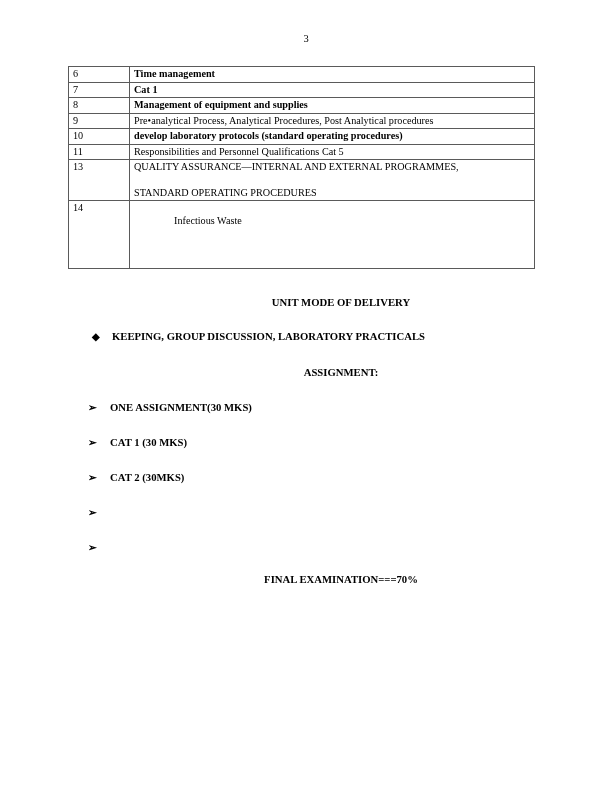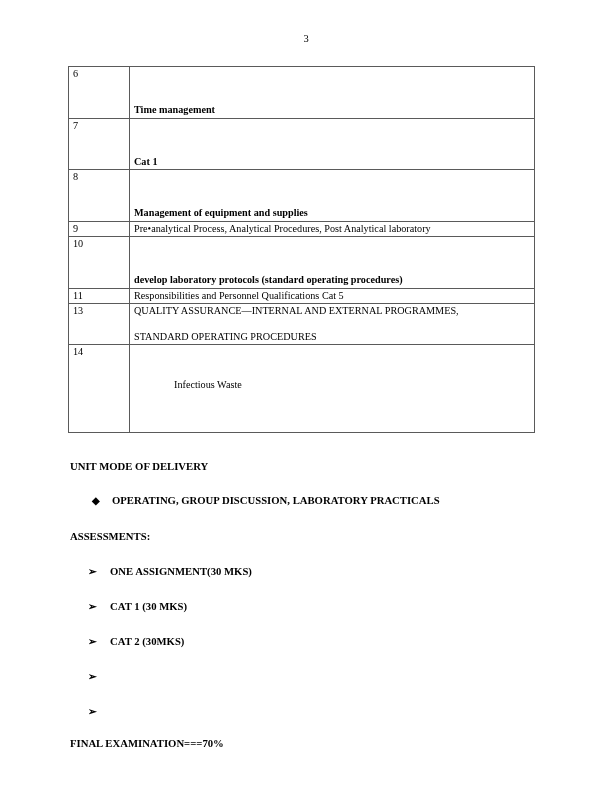--- a/index.html
+++ b/index.html
@@ -41,28 +41,29 @@
   table.doc-table td {
     border: 1px solid #5a5a5a;
     vertical-align: top;
     padding: 1px 4px 1px 4px;
     font-size: 10.2px;
     line-height: 1.23;
   }
   table.doc-table td.num {
     width: 52px;
   }
-  .b { font-weight: bold; margin-top: 36px; }
+  .b { font-weight: bold; }
   .cell-line { display: block; }
   .gap-line { display: block; height: 13px; }
-  .indent-waste { display: block; padding-left: 40px; margin-top: 20px; }
+  .indent-waste { display: block; padding-left: 40px; }
   .heading {
     font-weight: bold;
     font-size: 10.7px;
     margin-left: 70px;
+    text-align: center;
   }
   .h-delivery { margin-top: 27px; }
   .bullet-row {
     margin-left: 92px;
     margin-top: 22px;
     font-weight: bold;
     font-size: 10.7px;
     display: flex;
     align-items: baseline;
   }
@@ -119,21 +120,21 @@
           </td>
           <td>
             <span class="cell-line b">Management of equipment and supplies</span>
           </td>
         </tr>
         <tr>
           <td class="num">
             <span>9</span>
           </td>
           <td>
-            <span class="cell-line">Pre•analytical Process, Analytical Procedures, Post Analytical laboratory</span>
+            <span class="cell-line">Pre•analytical Process, Analytical Procedures, Post Analytical procedures</span>
           </td>
         </tr>
         <tr>
           <td class="num">
             <span>10</span>
           </td>
           <td>
             <span class="cell-line b">develop laboratory protocols (standard operating procedures)</span>
           </td>
         </tr>
@@ -168,24 +169,24 @@
           </td>
         </tr>
       </tbody>
     </table>
   </div>
 
   <div class="heading h-delivery">UNIT MODE OF DELIVERY</div>
 
   <div class="bullet-row">
     <span class="bullet-glyph">◆</span>
-    <span>OPERATING, GROUP DISCUSSION, LABORATORY PRACTICALS</span>
-  </div>
-
-  <div class="heading h-assessments">ASSESSMENTS:</div>
+    <span>KEEPING, GROUP DISCUSSION, LABORATORY PRACTICALS</span>
+  </div>
+
+  <div class="heading h-assessments">ASSIGNMENT:</div>
 
   <div class="arrow-row">
     <span class="arrow-glyph">➢</span>
     <span>ONE ASSIGNMENT(30 MKS)</span>
   </div>
   <div class="arrow-row">
     <span class="arrow-glyph">➢</span>
     <span>CAT 1 (30 MKS)</span>
   </div>
   <div class="arrow-row">

